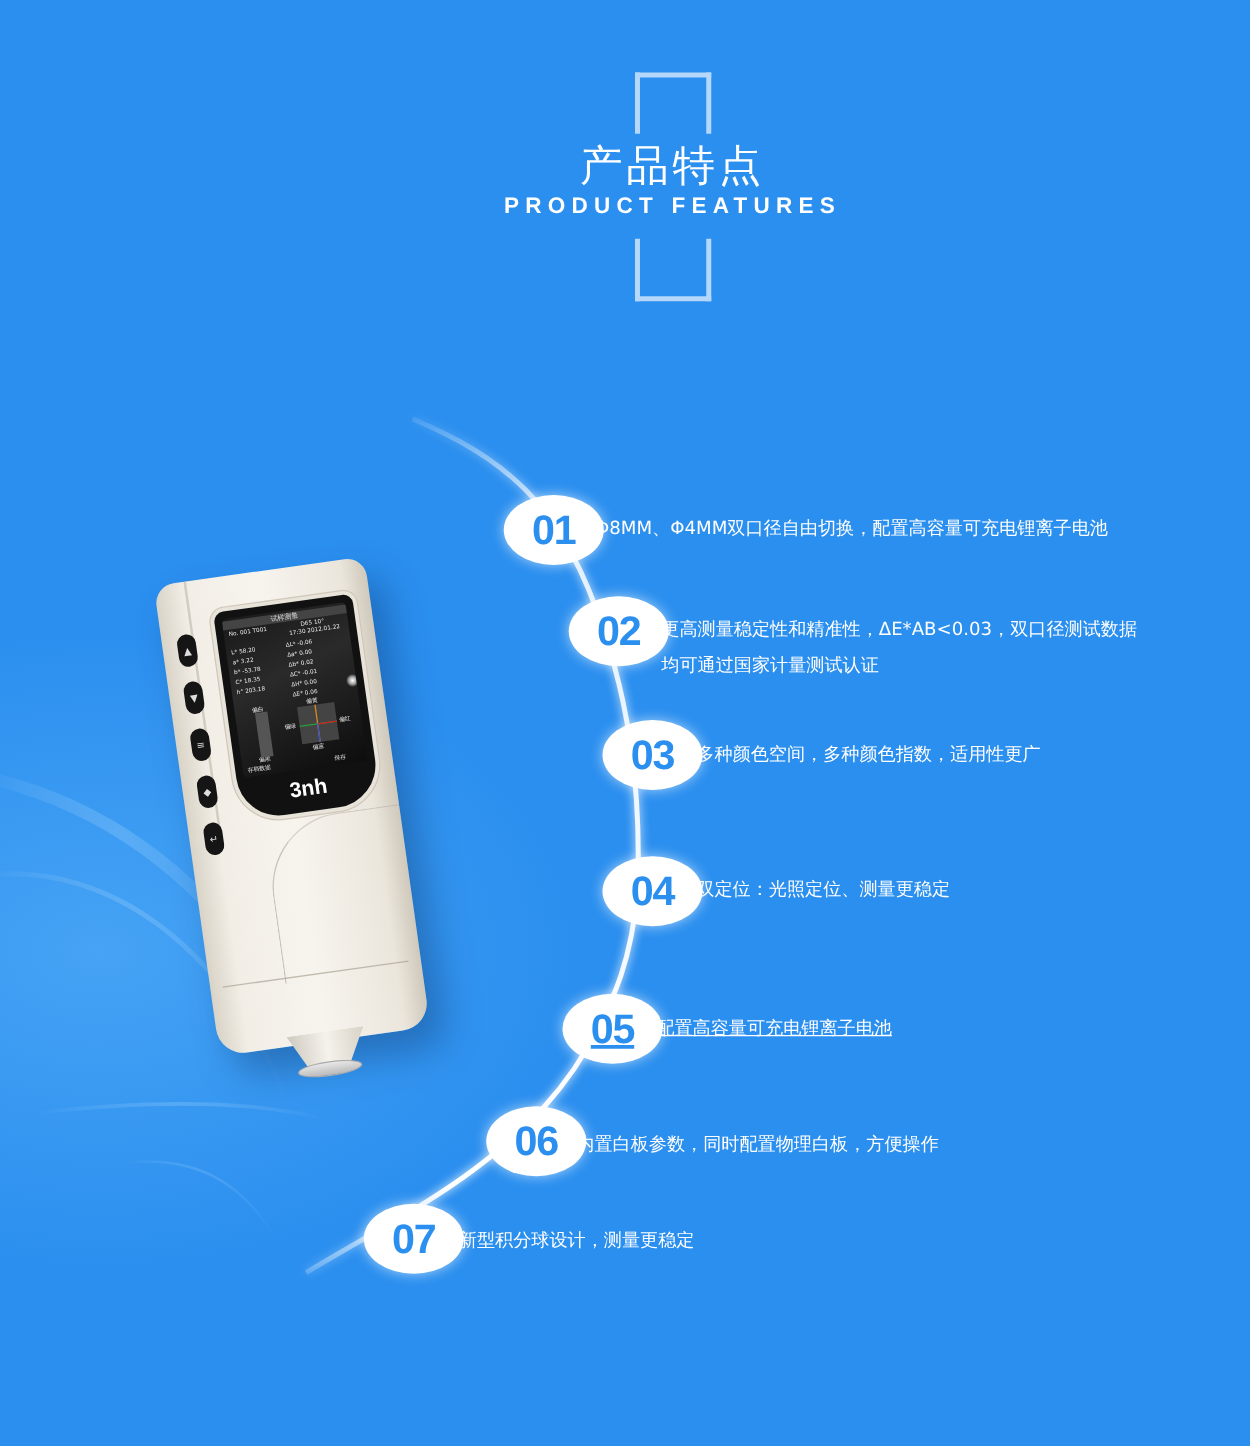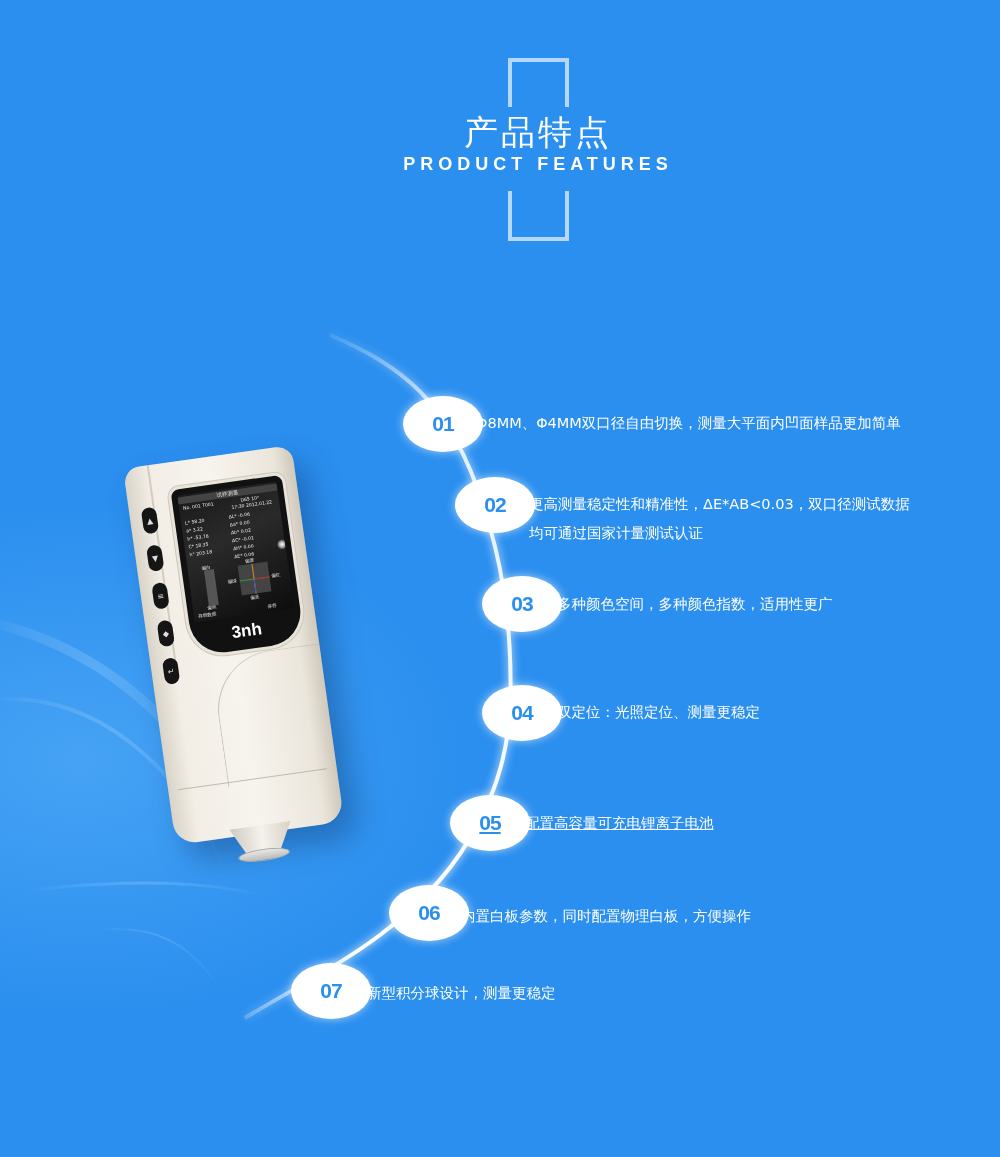--- a/index.html
+++ b/index.html
@@ -39,21 +39,21 @@
   }
 
   
   .arc-svg { position: absolute; left: 0; top: 0; width: 1000px; height: 1157px; pointer-events: none; }
 
   
   .feature { position: absolute; height: 56px; }
   .num-circle {
     position: absolute; width: 80px; height: 56px; border-radius: 50%;
     background: #fff; color: #2B8FEF;
-    font-family: "Liberation Sans", sans-serif; font-weight: 700; font-size: 21px;
+    font-family: "Liberation Sans", sans-serif; font-weight: 700; font-size: 33px;
     display: flex; align-items: center; justify-content: center; letter-spacing: -1px;
     box-shadow: 0 0 10px rgba(255,255,255,0.6);
   }
   .feat-text {
     position: absolute; white-space: nowrap; font-size: 14.5px; color: #fff; line-height: 29px;
   }
 
   
   .device {
     position: absolute; left: 150px; top: 455px; width: 170px; height: 400px;
@@ -210,21 +210,21 @@
     </div>
     <div class="lower-panel"></div>
     <div class="seam"></div>
   </div>
   <div class="nozzle"></div>
   <div class="nozzle-tip"></div>
 </div>
 
 <div class="feature" style="left:403px; top:396px;">
   <div class="num-circle" style="left:0; top:0;">01</div>
-  <div class="feat-text" style="left:73px; top:13px;">Φ8MM、Φ4MM双口径自由切换，测量大平面内凹面样品更加简单</div>
+  <div class="feat-text" style="left:73px; top:13px;">Φ8MM、Φ4MM双口径自由切换，配置高容量可充电锂离子电池</div>
 </div>
 
 <div class="feature" style="left:455px; top:477px;">
   <div class="num-circle" style="left:0; top:0;text-align:center;">02</div>
   <div class="feat-text" style="left:74px; top:13px;">更高测量稳定性和精准性，ΔE*AB&lt;0.03，双口径测试数据</div>
   <div class="feat-text" style="left:74px; top:42px;">均可通过国家计量测试认证</div>
 </div>
 
 <div class="feature" style="left:482px; top:576px;">
   <div class="num-circle" style="left:0; top:0;">03</div>

